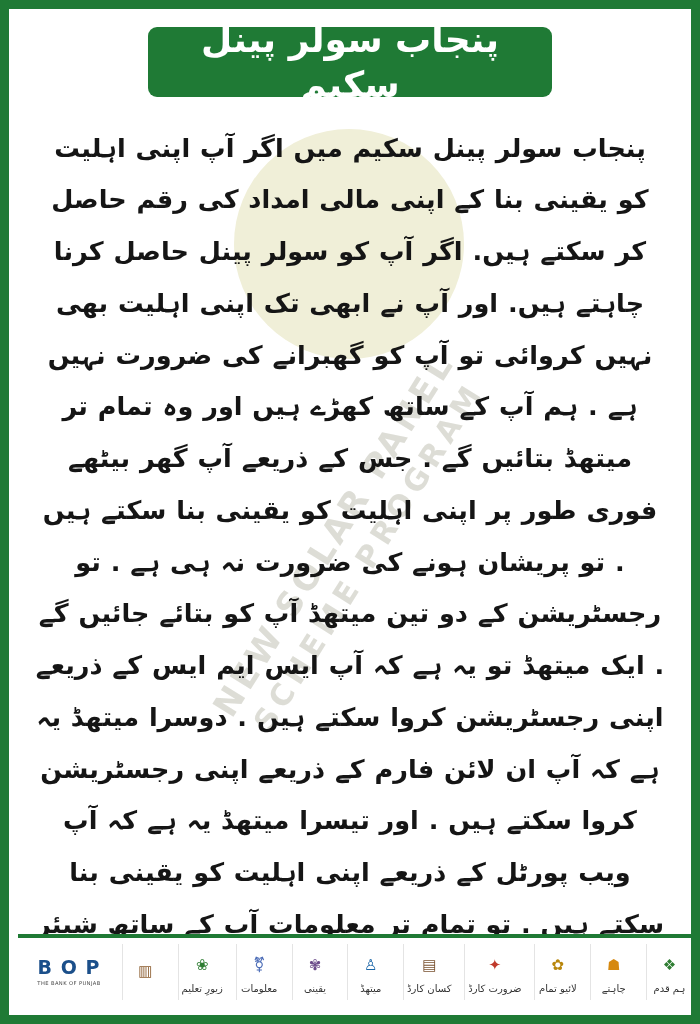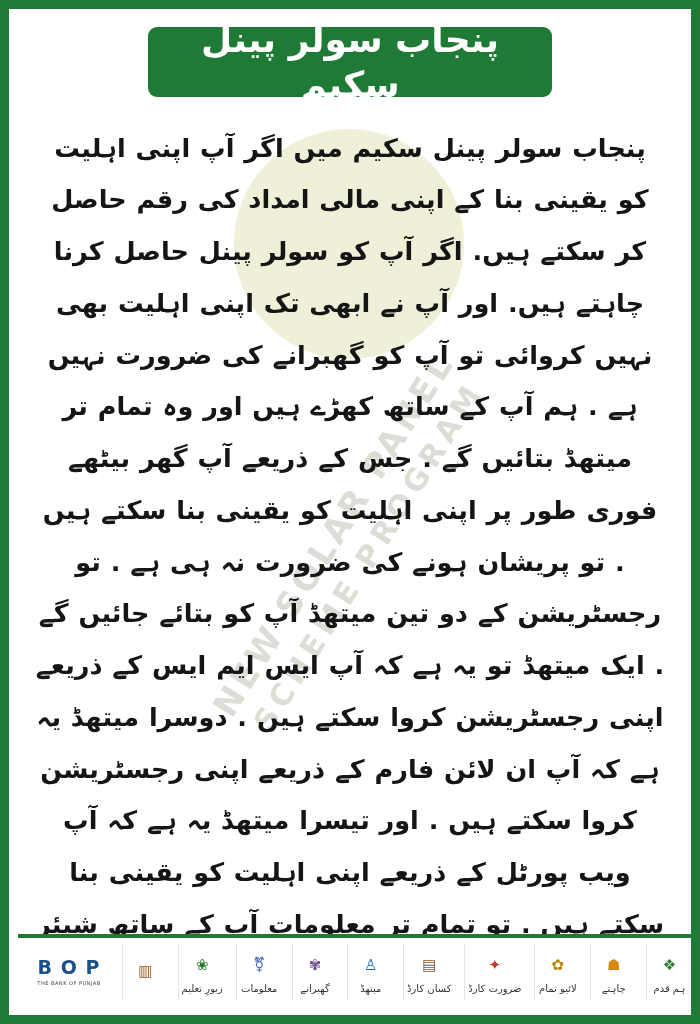--- a/index.html
+++ b/index.html
@@ -211,21 +211,21 @@
       <div class="logo-caption">زیورِ تعلیم</div>
     </div>
 
     <div class="logo-cell">
       <div class="logo-emblem" style="color:#4b6cb7">⚧</div>
       <div class="logo-caption">معلومات</div>
     </div>
 
     <div class="logo-cell">
       <div class="logo-emblem" style="color:#6a4b8a">✾</div>
-      <div class="logo-caption">گھبرانے</div>
+      <div class="logo-caption">یقینی</div>
     </div>
 
     <div class="logo-cell">
       <div class="logo-emblem" style="color:#1b66a8">♙</div>
       <div class="logo-caption">میتھڈ</div>
     </div>
 
     <div class="logo-cell">
       <div class="logo-emblem" style="color:#7a5230">▤</div>
       <div class="logo-caption">کسان کارڈ</div>

